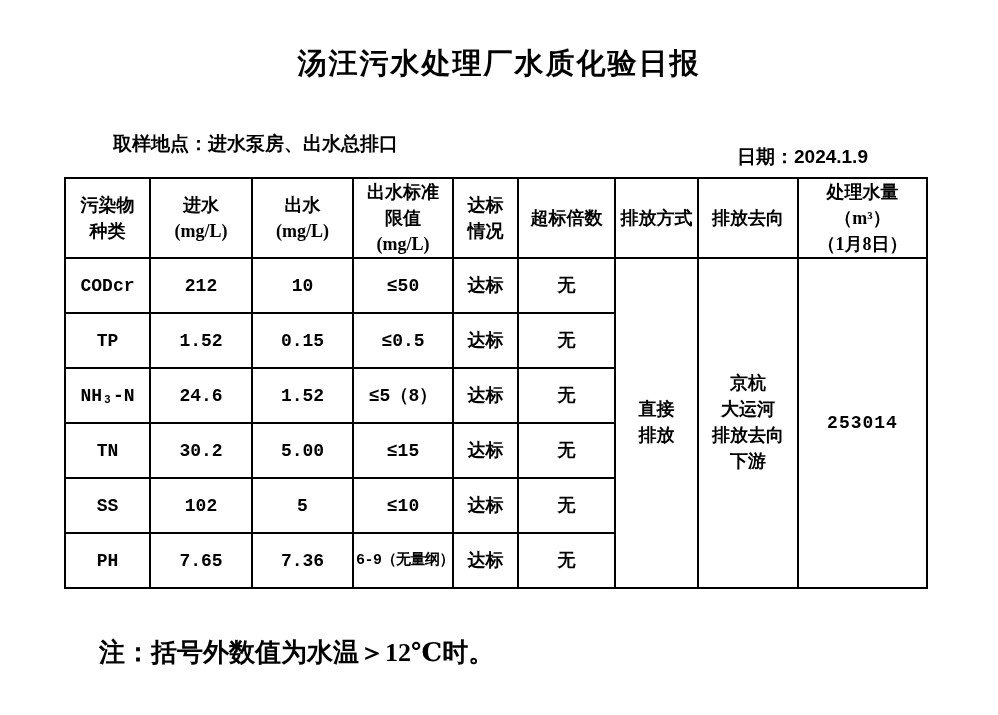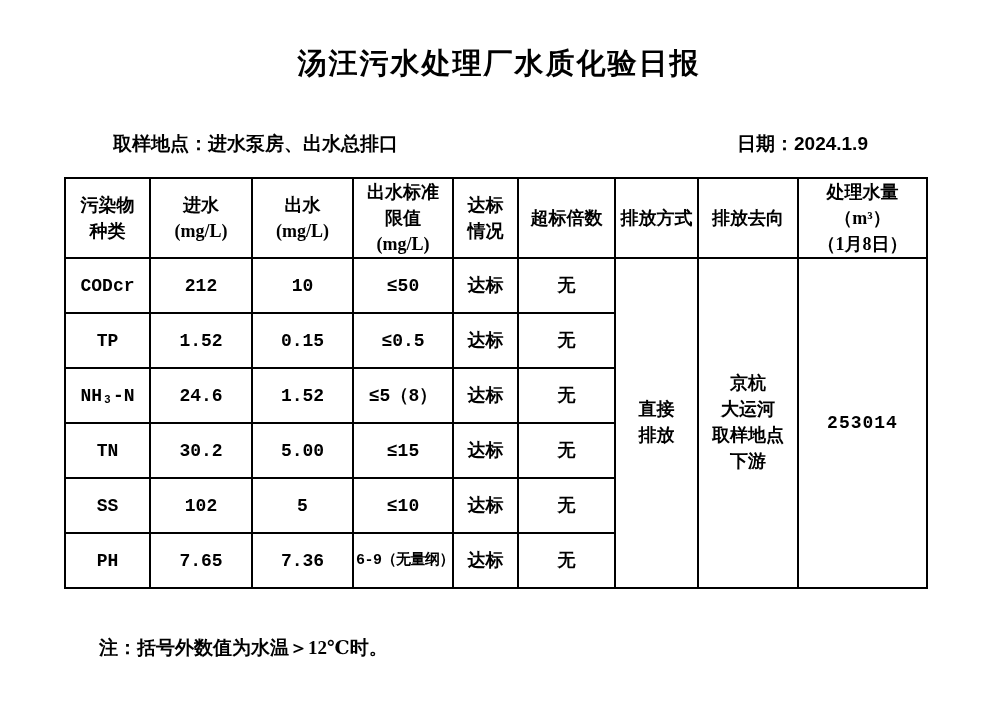--- a/index.html
+++ b/index.html
@@ -21,21 +21,21 @@
     letter-spacing: 2px;
   }
   .sampling-label {
     position: absolute;
     top: 131px; left: 113px;
     font-size: 19px;
     font-weight: bold;
   }
   .date-label {
     position: absolute;
-    top: 131px; left: 737px;
+    top: 144px; left: 737px;
     font-size: 19px;
     font-weight: bold;
   }
   table.report-table {
     position: absolute;
     top: 177px; left: 64px;
     border-collapse: collapse;
     table-layout: fixed;
     width: 862px;
     font-family: "Liberation Serif", "DejaVu Serif", serif;
@@ -61,21 +61,21 @@
     margin-left: 11px;
   }
   tr.row-ph td.cell-limit {
     font-size: 15px;
     letter-spacing: -0.5px;
     white-space: nowrap;
   }
   .footnote {
     position: absolute;
     top: 635px; left: 99px;
-    font-size: 19px;
+    font-size: 26px;
     font-weight: bold;
     font-family: "Liberation Serif", "DejaVu Serif", serif;
   }
 </style>
 </head>
 <body>
 
 <div class="page-title">汤汪污水处理厂水质化验日报</div>
 <div class="sampling-label">取样地点：进水泵房、出水总排口</div>
 <div class="date-label">日期：2024.1.9</div>
@@ -117,21 +117,21 @@
       <td>CODcr</td>
       <td>212</td>
       <td>10</td>
       <td class="cell-limit">≤50</td>
       <td>达标</td>
       <td>无</td>
       <td class="merged-cell" rowspan="6">直接
 排放</td>
       <td class="merged-cell" rowspan="6">京杭
 大运河
-取样地点
+排放去向
 下游</td>
       <td class="volume-cell" rowspan="6">253014</td>
     </tr>
 
     <tr class="data-row">
       <td>TP</td>
       <td>1.52</td>
       <td>0.15</td>
       <td class="cell-limit">≤0.5</td>
       <td>达标</td>

